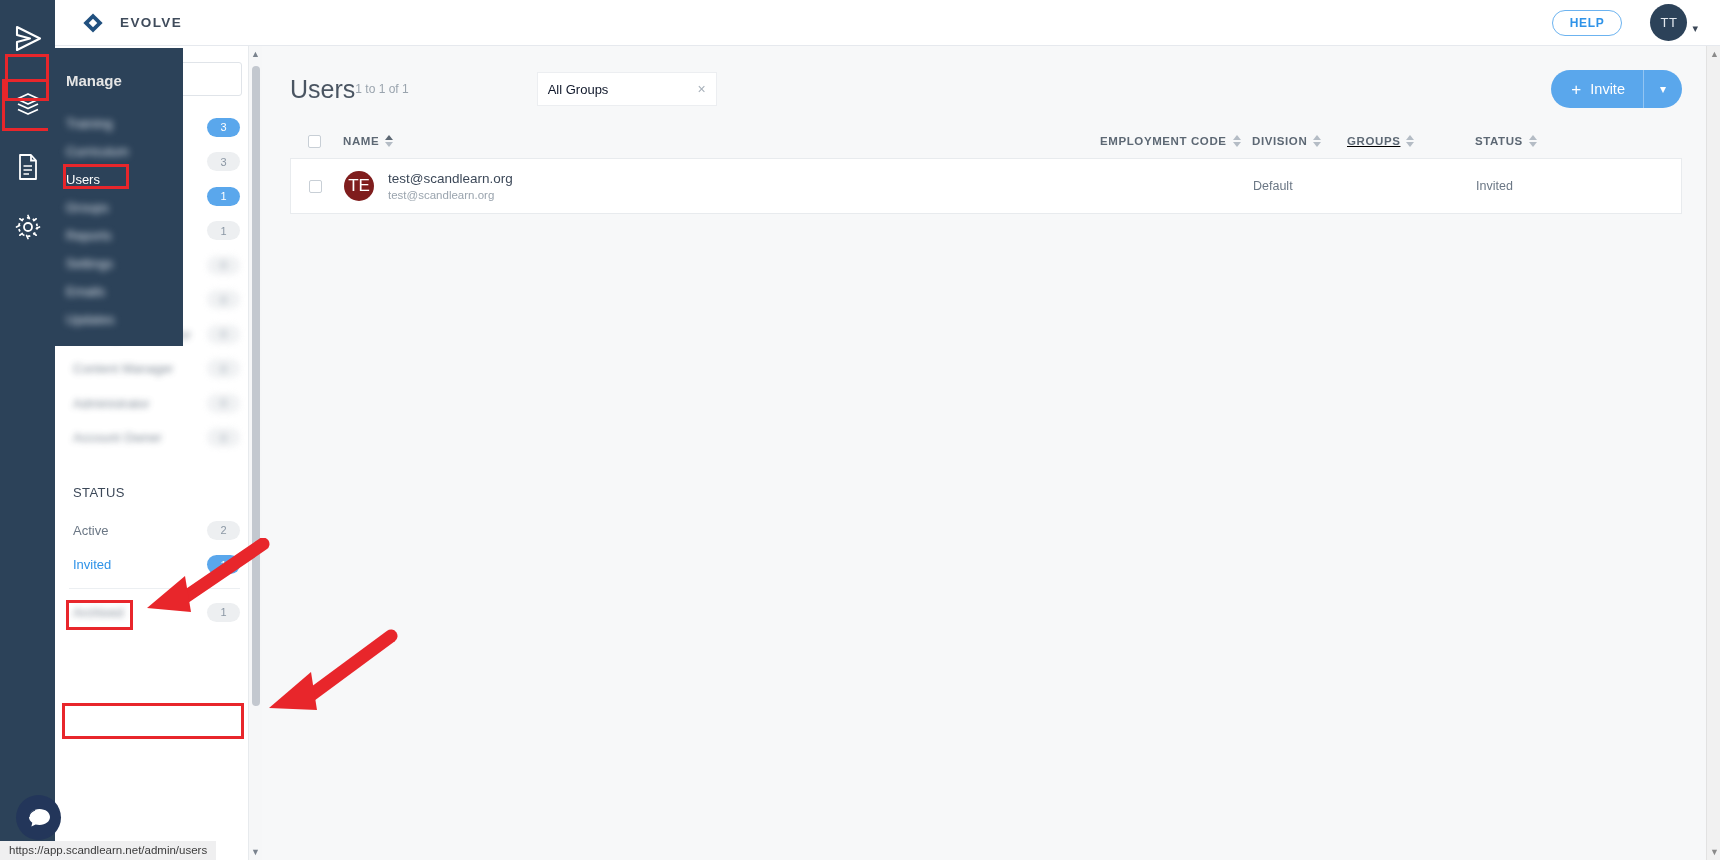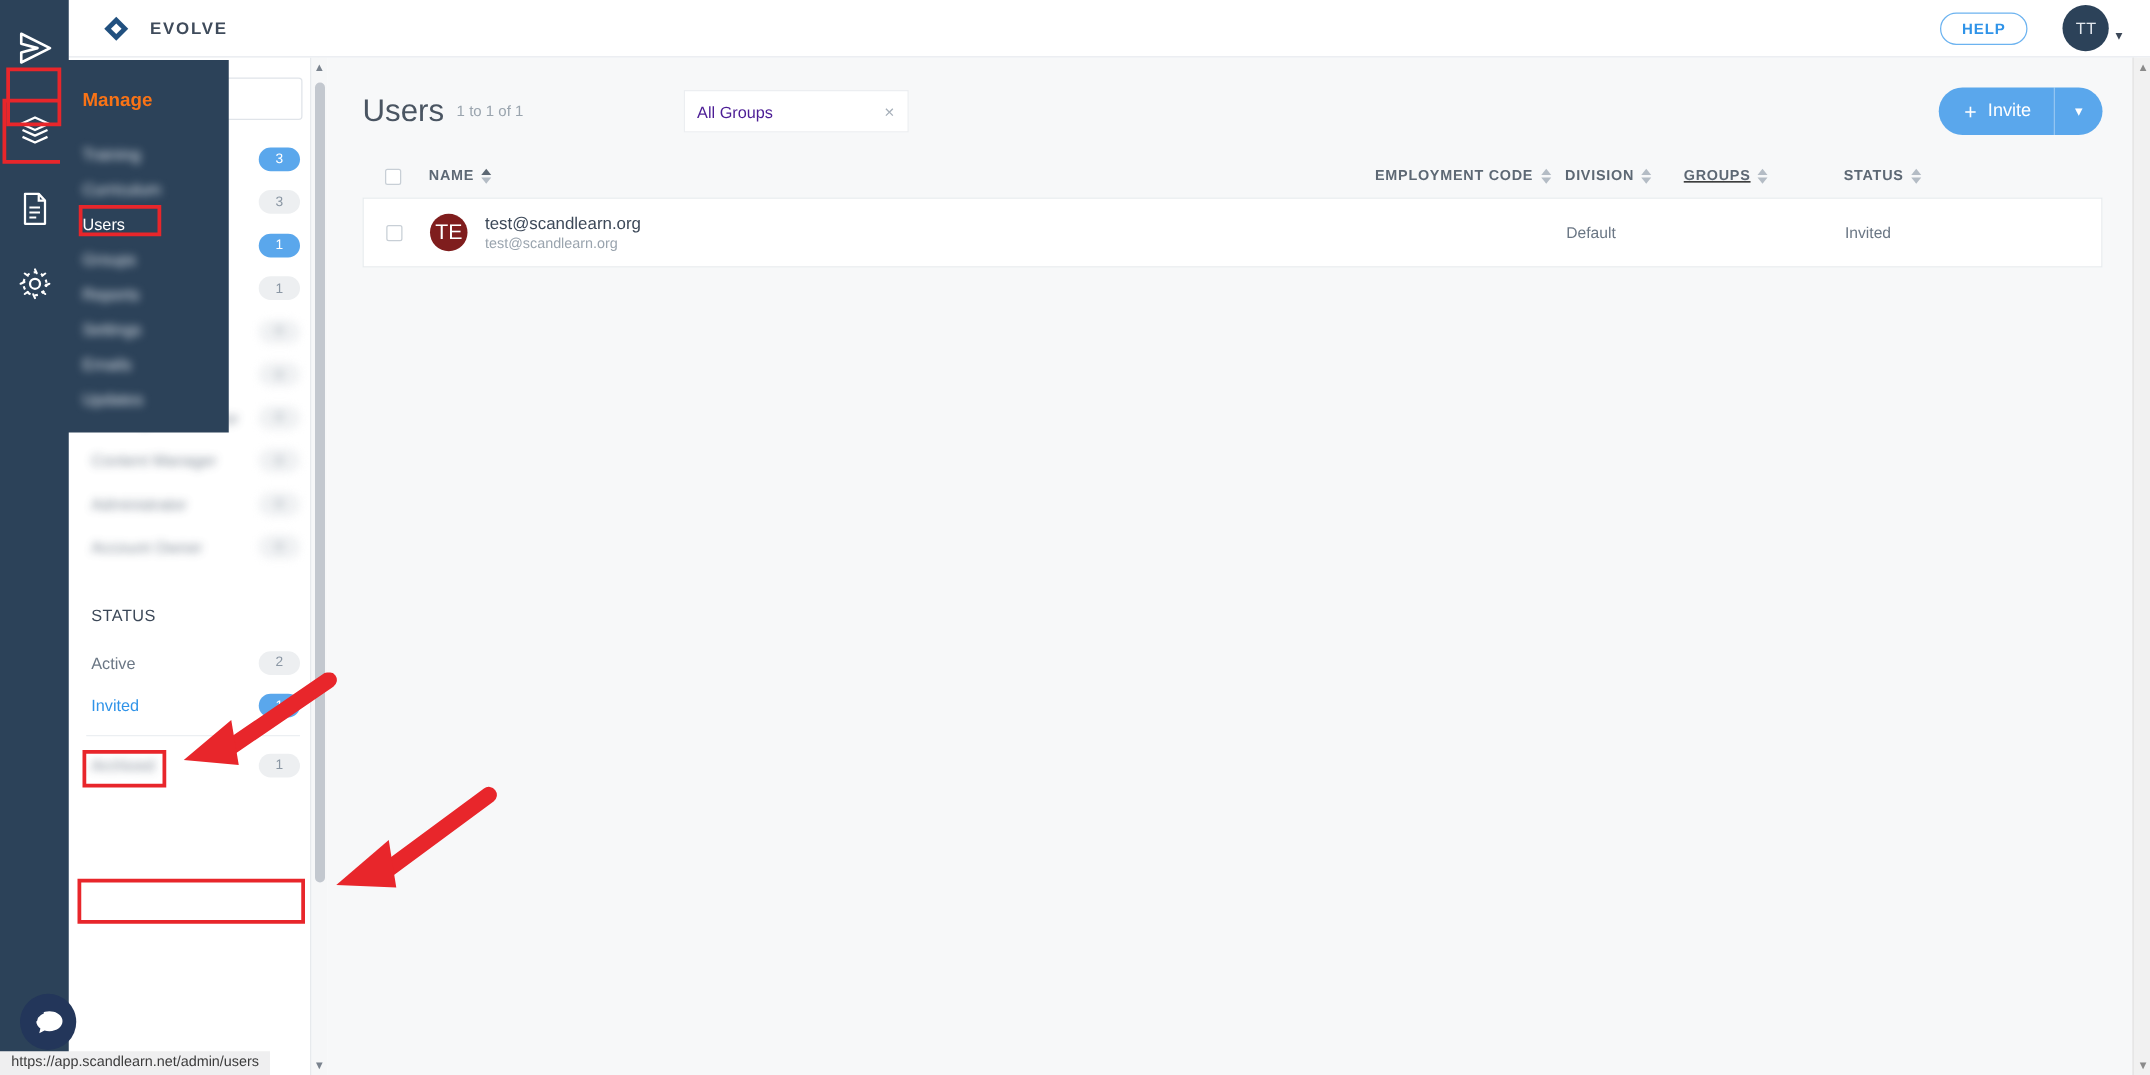--- a/index.html
+++ b/index.html
@@ -130,21 +130,21 @@
 
   
   .manage-menu {
     position: absolute; left: 48px; top: 48px;
     width: 135px; height: 298px;
     background: #2c4259;
     z-index: 50;
     padding-top: 24px;
   }
   .manage-title {
-    color: #f97316; font-size: 15px; font-weight: bold;
+    color: #e5e5e5; font-size: 15px; font-weight: bold;
     padding-left: 18px; margin-bottom: 20px;
   }
   .manage-item {
     height: 28px; display: flex; align-items: center;
     padding-left: 18px; color: #dfe5ec; font-size: 13px;
     cursor: pointer;
   }
   .manage-item.active { color: #ffffff; }
 
   
@@ -155,30 +155,30 @@
     z-index: 5;
   }
   .main-header {
     display: flex; align-items: center;
     padding: 20px 28px 0 28px; height: 66px;
   }
   .page-title {
     font-size: 25px; color: #4a5562; font-weight: 400;
   }
   .page-count {
-    font-size: 12px; color: #9aa4ae; margin-left: 10px;
+    font-size: 12px; color: #9aa4ae; 
   }
   .group-filter {
     margin-left: 128px;
     width: 180px; height: 34px; background: #fff;
     border: 1px solid #eceef1;
     display: flex; align-items: center;
     padding: 0 10px; cursor: pointer;
   }
-  .group-filter-text { font-size: 13px; color: #4c1d95; }
+  .group-filter-text { font-size: 13px; color: #0f172a; }
   .group-filter-x {
     margin-left: auto; font-size: 14px; color: #a7b0ba; cursor: pointer;
   }
   .invite-btn-wrap {
     margin-left: auto; display: flex; align-items: center;
     background: #5aa7ec; border-radius: 19px; height: 38px;
     color: #fff; cursor: pointer;
   }
   .invite-main {
     display: flex; align-items: center; gap: 9px;

